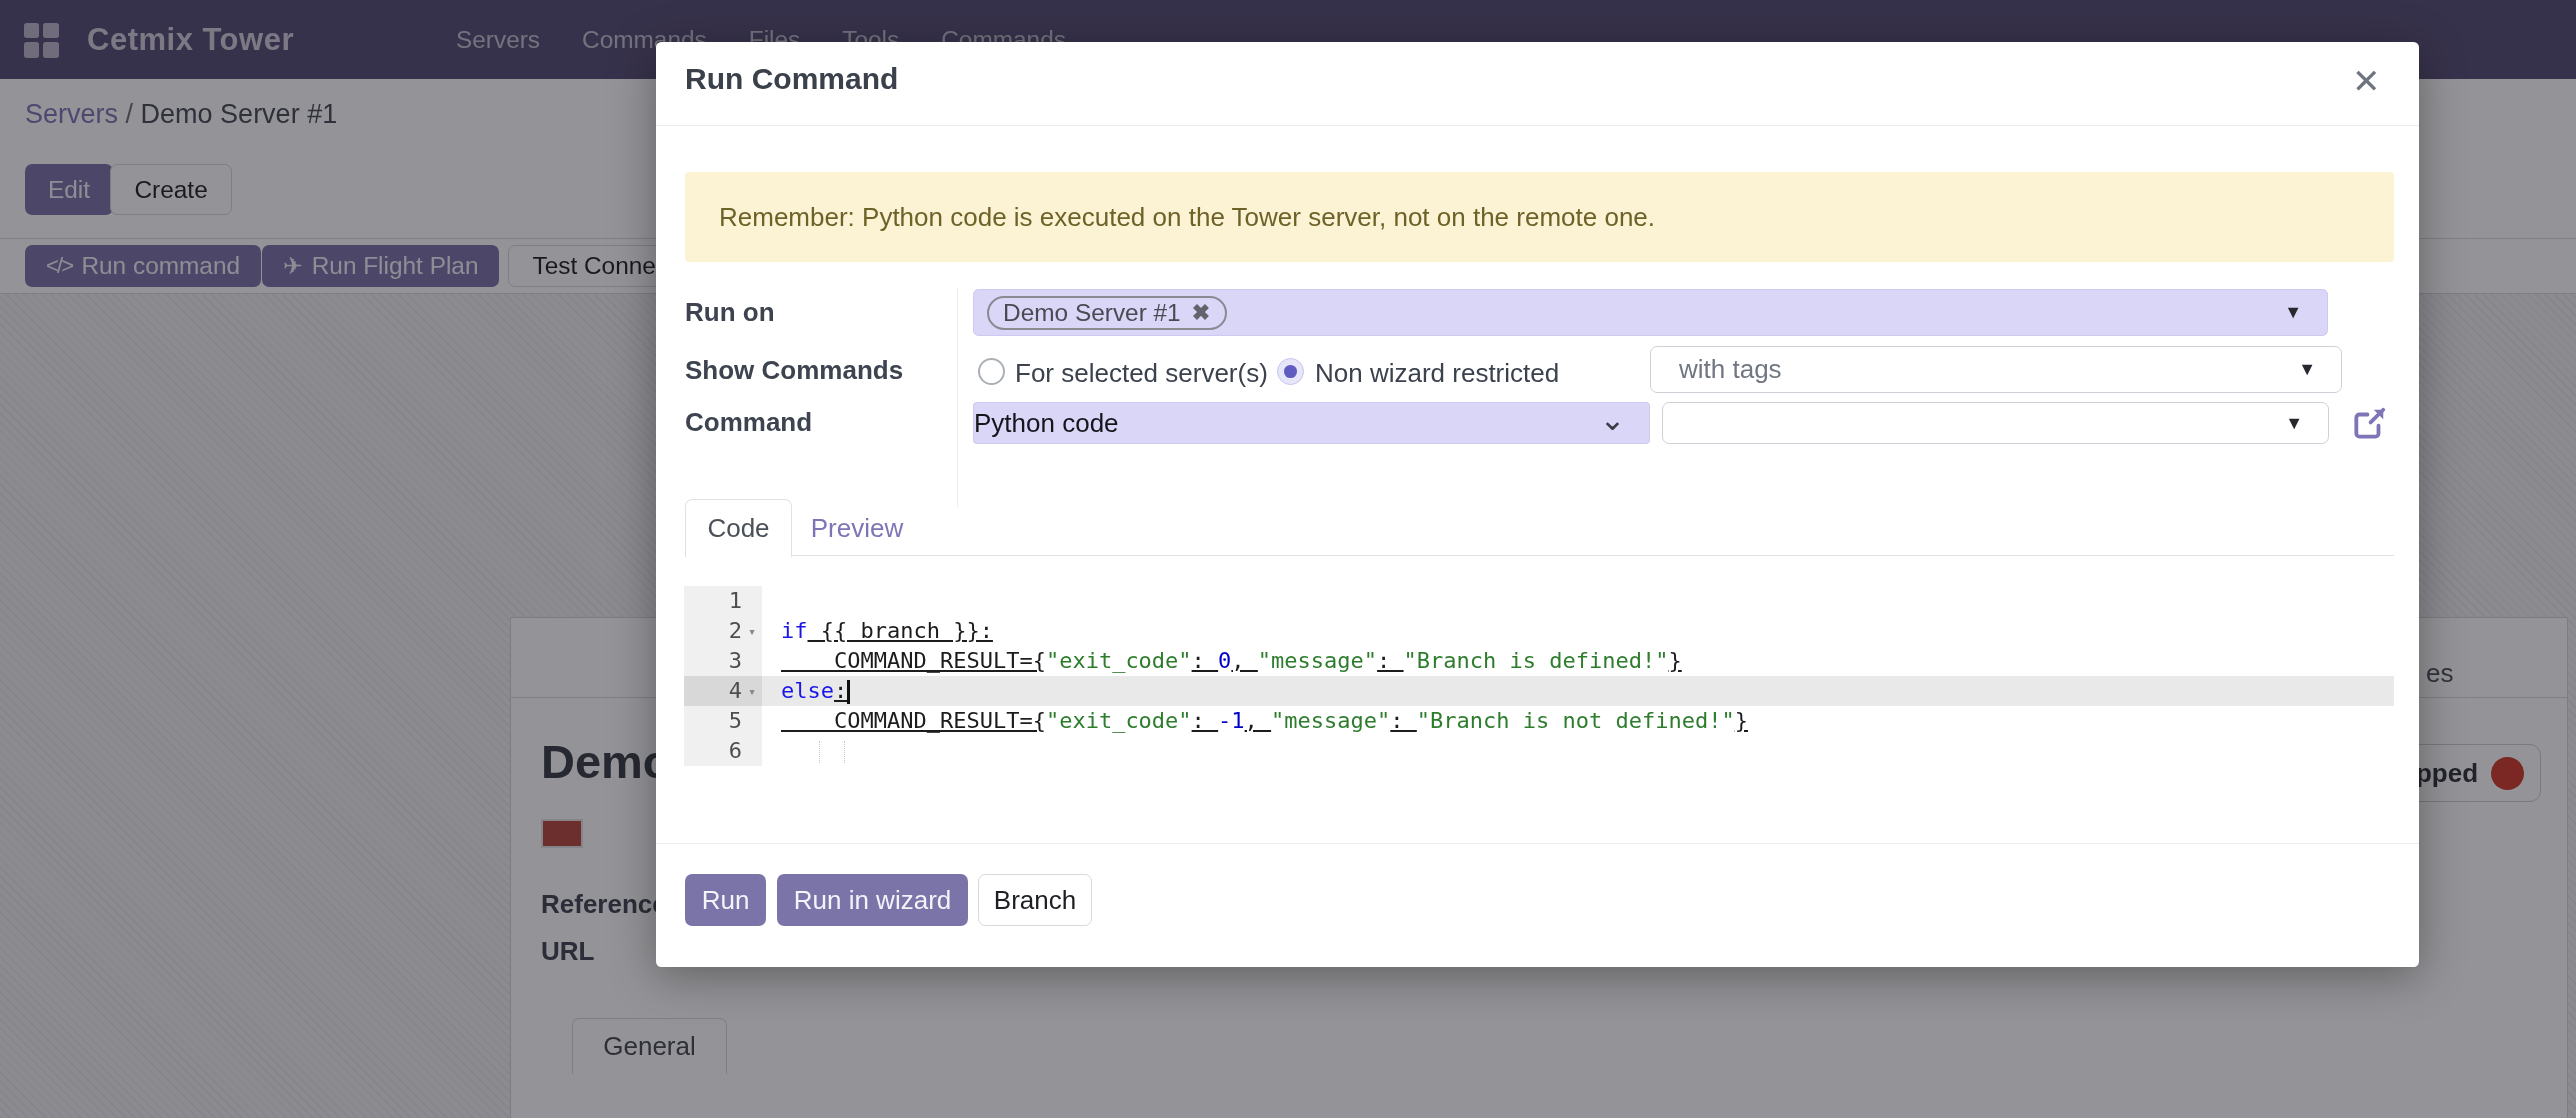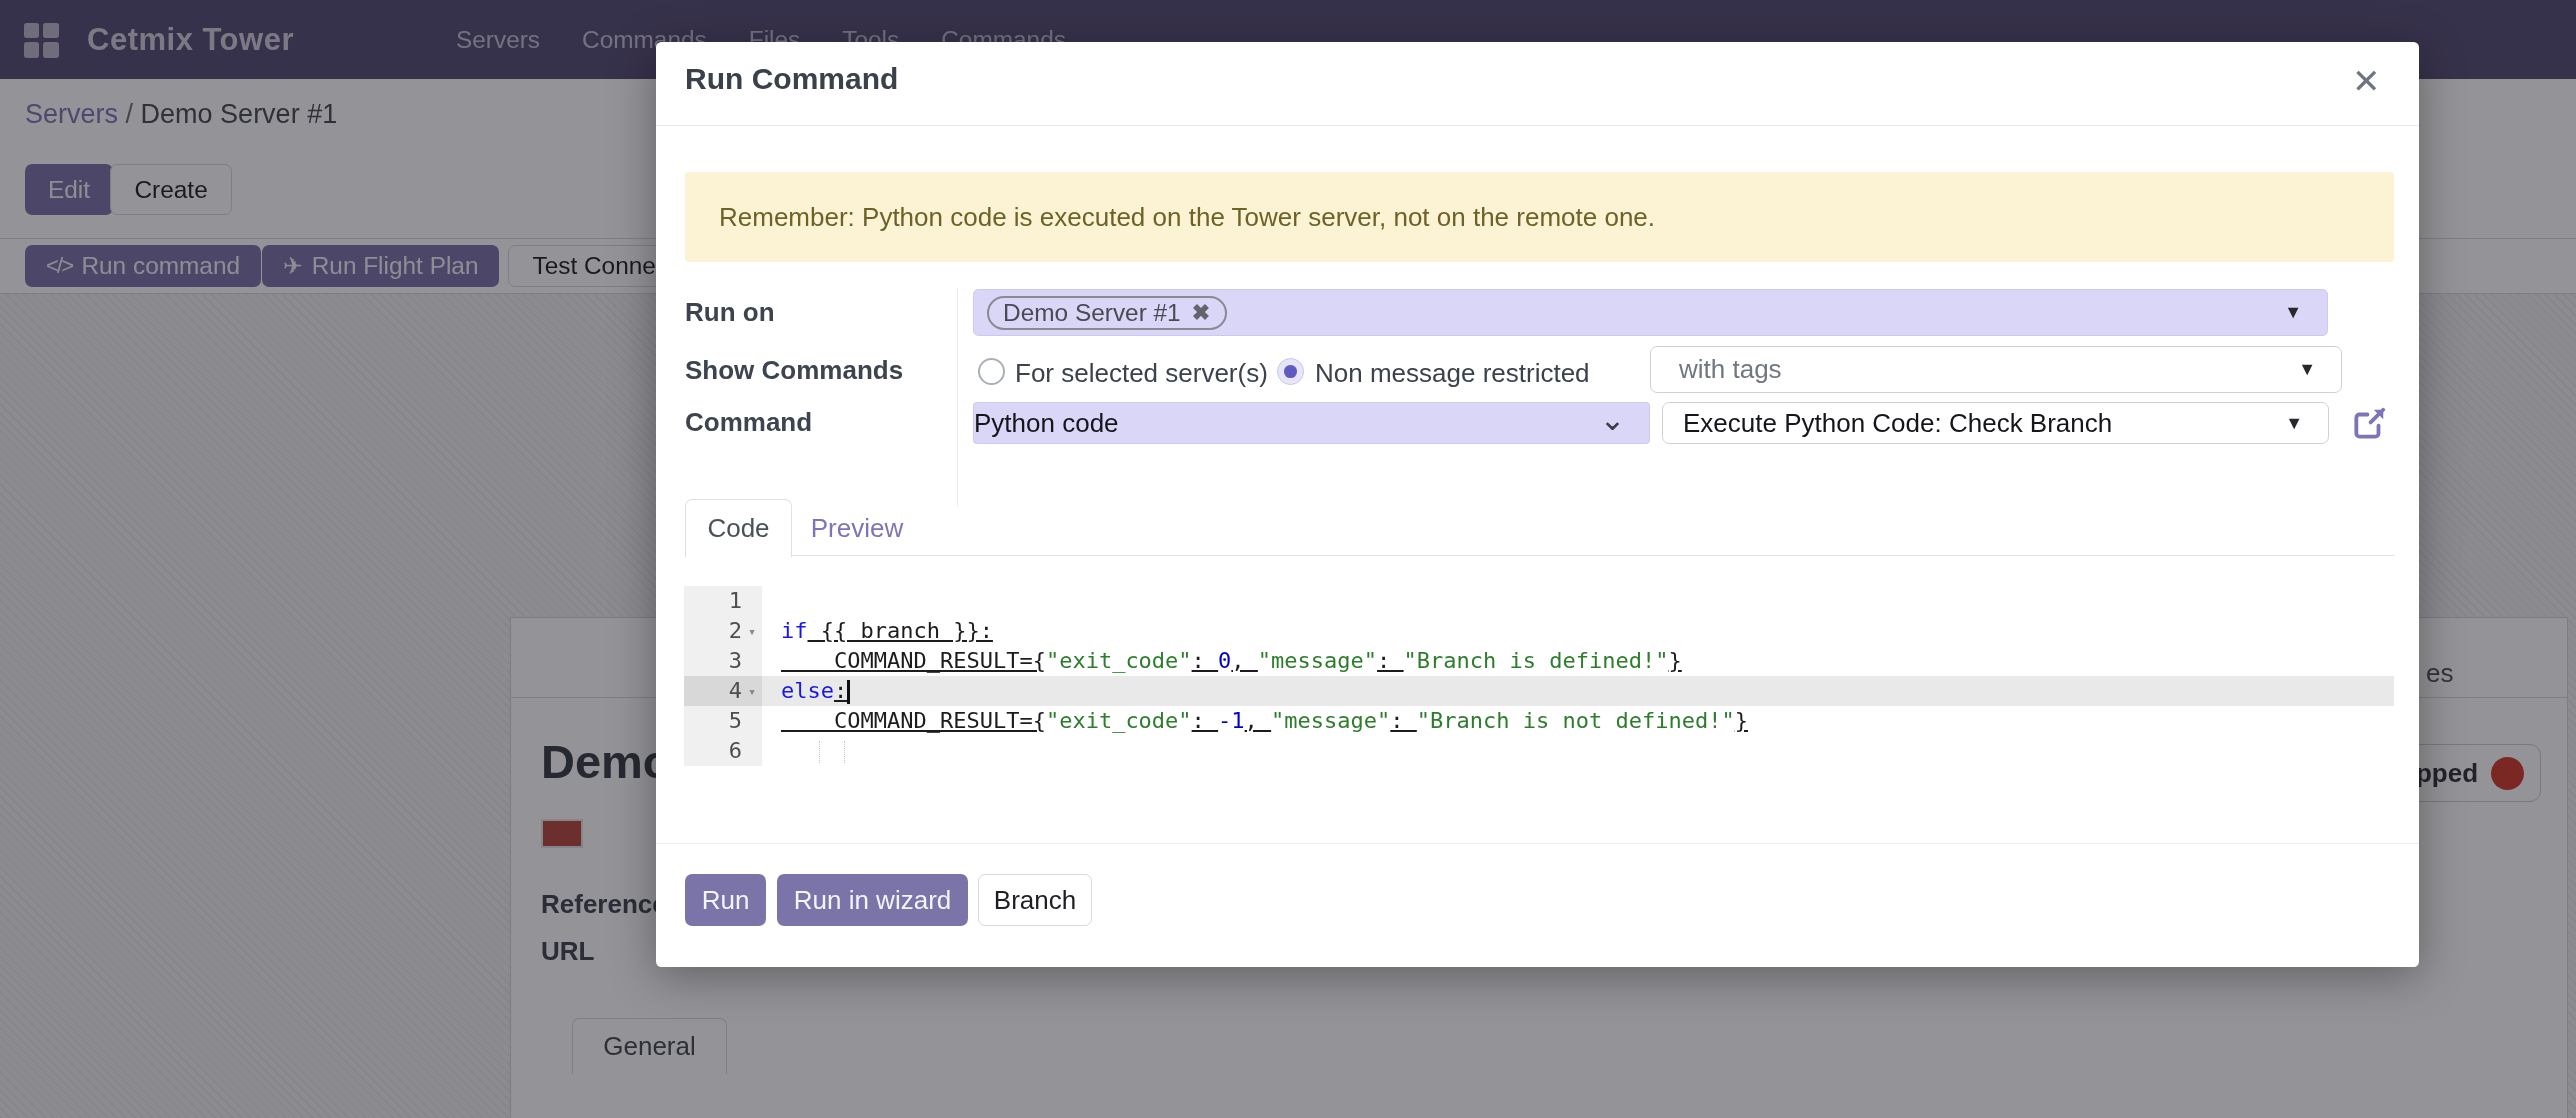--- a/index.html
+++ b/index.html
@@ -174,33 +174,32 @@
       </span>
       <span class="caret">▼</span>
     </div>
 
     <div class="f-label" style="top:313px;">Show Commands</div>
     <div class="radio radio-off" style="left:322px;top:316px;"></div>
     <div class="radio-lbl" style="left:359px;top:316px;">For selected server(s)</div>
     <div class="radio radio-on" style="left:621px;top:316px;">
         <i></i>
       </div>
-    <div class="radio-lbl" style="left:659px;top:316px;">Non message restricted</div>
+    <div class="radio-lbl" style="left:659px;top:316px;">Non wizard restricted</div>
     <div class="sel sel-white" style="left:994px;top:304px;width:692px;height:47px;padding-left:28px;color:#707783;">
       <span>with tags</span>
       <span class="caret">▼</span>
     </div>
 
     <div class="f-label" style="top:365px;">Command</div>
     <div class="sel sel-lav" style="left:317px;top:360px;width:677px;height:42px;color:#14161b;border-radius:3.6px;">
       <span>Python code</span>
       <span class="chev">⌄</span>
     </div>
     <div class="sel sel-white" style="left:1006px;top:360px;width:667px;height:42px;padding-left:20px;color:#14161b;">
-      <span>Execute Python Code: Check Branch</span>
       <span class="caret">▼</span>
     </div>
     <div class="ext-icon">
       <svg width="38" height="38" viewBox="0 0 24 24" fill="none" stroke="#7d75b5" stroke-width="2.4" stroke-linecap="round" stroke-linejoin="round">
         <path d="M18 13v5a2 2 0 0 1-2 2H6a2 2 0 0 1-2-2V8a2 2 0 0 1 2-2h5"></path>
         <path d="M13 11 21 3"></path>
         <path d="M15 3h6v6" fill="#7d75b5" stroke="none"></path>
       </svg>
     </div>
 

